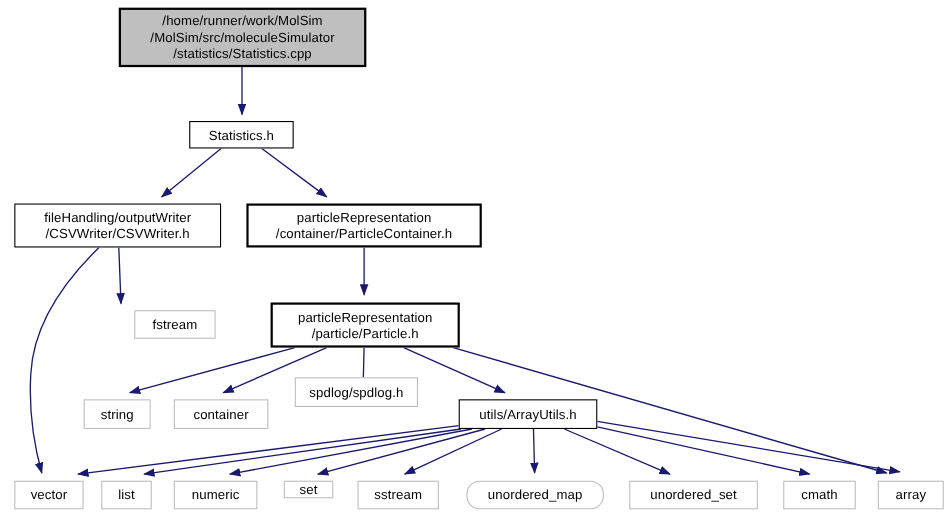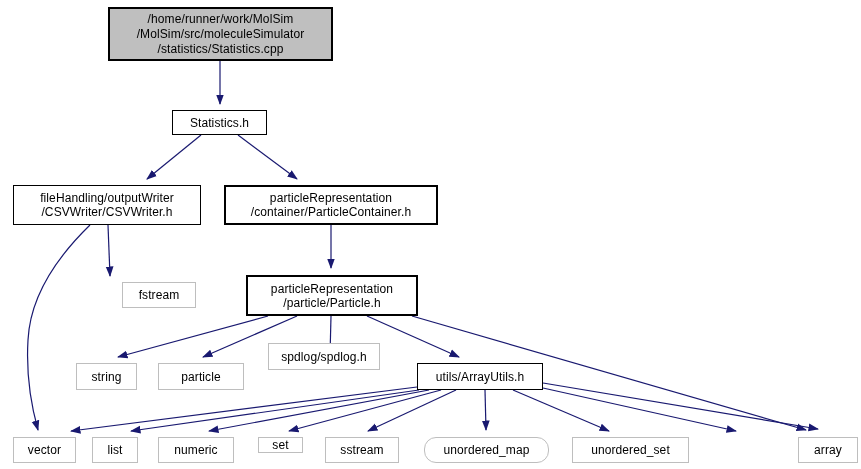--- a/index.html
+++ b/index.html
@@ -87,25 +87,26 @@
 /statistics/Statistics.cpp</div>
   <div class="node n-statistics">Statistics.h</div>
   <div class="node n-csvwriter">fileHandling/outputWriter
 /CSVWriter/CSVWriter.h</div>
   <div class="node proj2 n-pcontainer">particleRepresentation
 /container/ParticleContainer.h</div>
   <div class="node ext n-fstream">fstream</div>
   <div class="node proj2 n-particle">particleRepresentation
 /particle/Particle.h</div>
   <div class="node ext n-string">string</div>
-  <div class="node ext n-algorithm">particle</div>
+  <div class="node ext n-algorithm">container</div>
   <div class="node ext n-spdlog">spdlog/spdlog.h</div>
   <div class="node n-arrayutils">utils/ArrayUtils.h</div>
   <div class="node ext n-vector">vector</div>
   <div class="node ext n-list">list</div>
   <div class="node ext n-numeric">numeric</div>
   <div class="node ext n-set">set</div>
   <div class="node ext n-sstream">sstream</div>
   <div class="node ext n-umap">unordered_map</div>
   <div class="node ext n-uset">unordered_set</div>
+  <div class="node ext n-cmath">cmath</div>
   <div class="node ext n-array">array</div>
 
 </div>
 
 </body></html>

